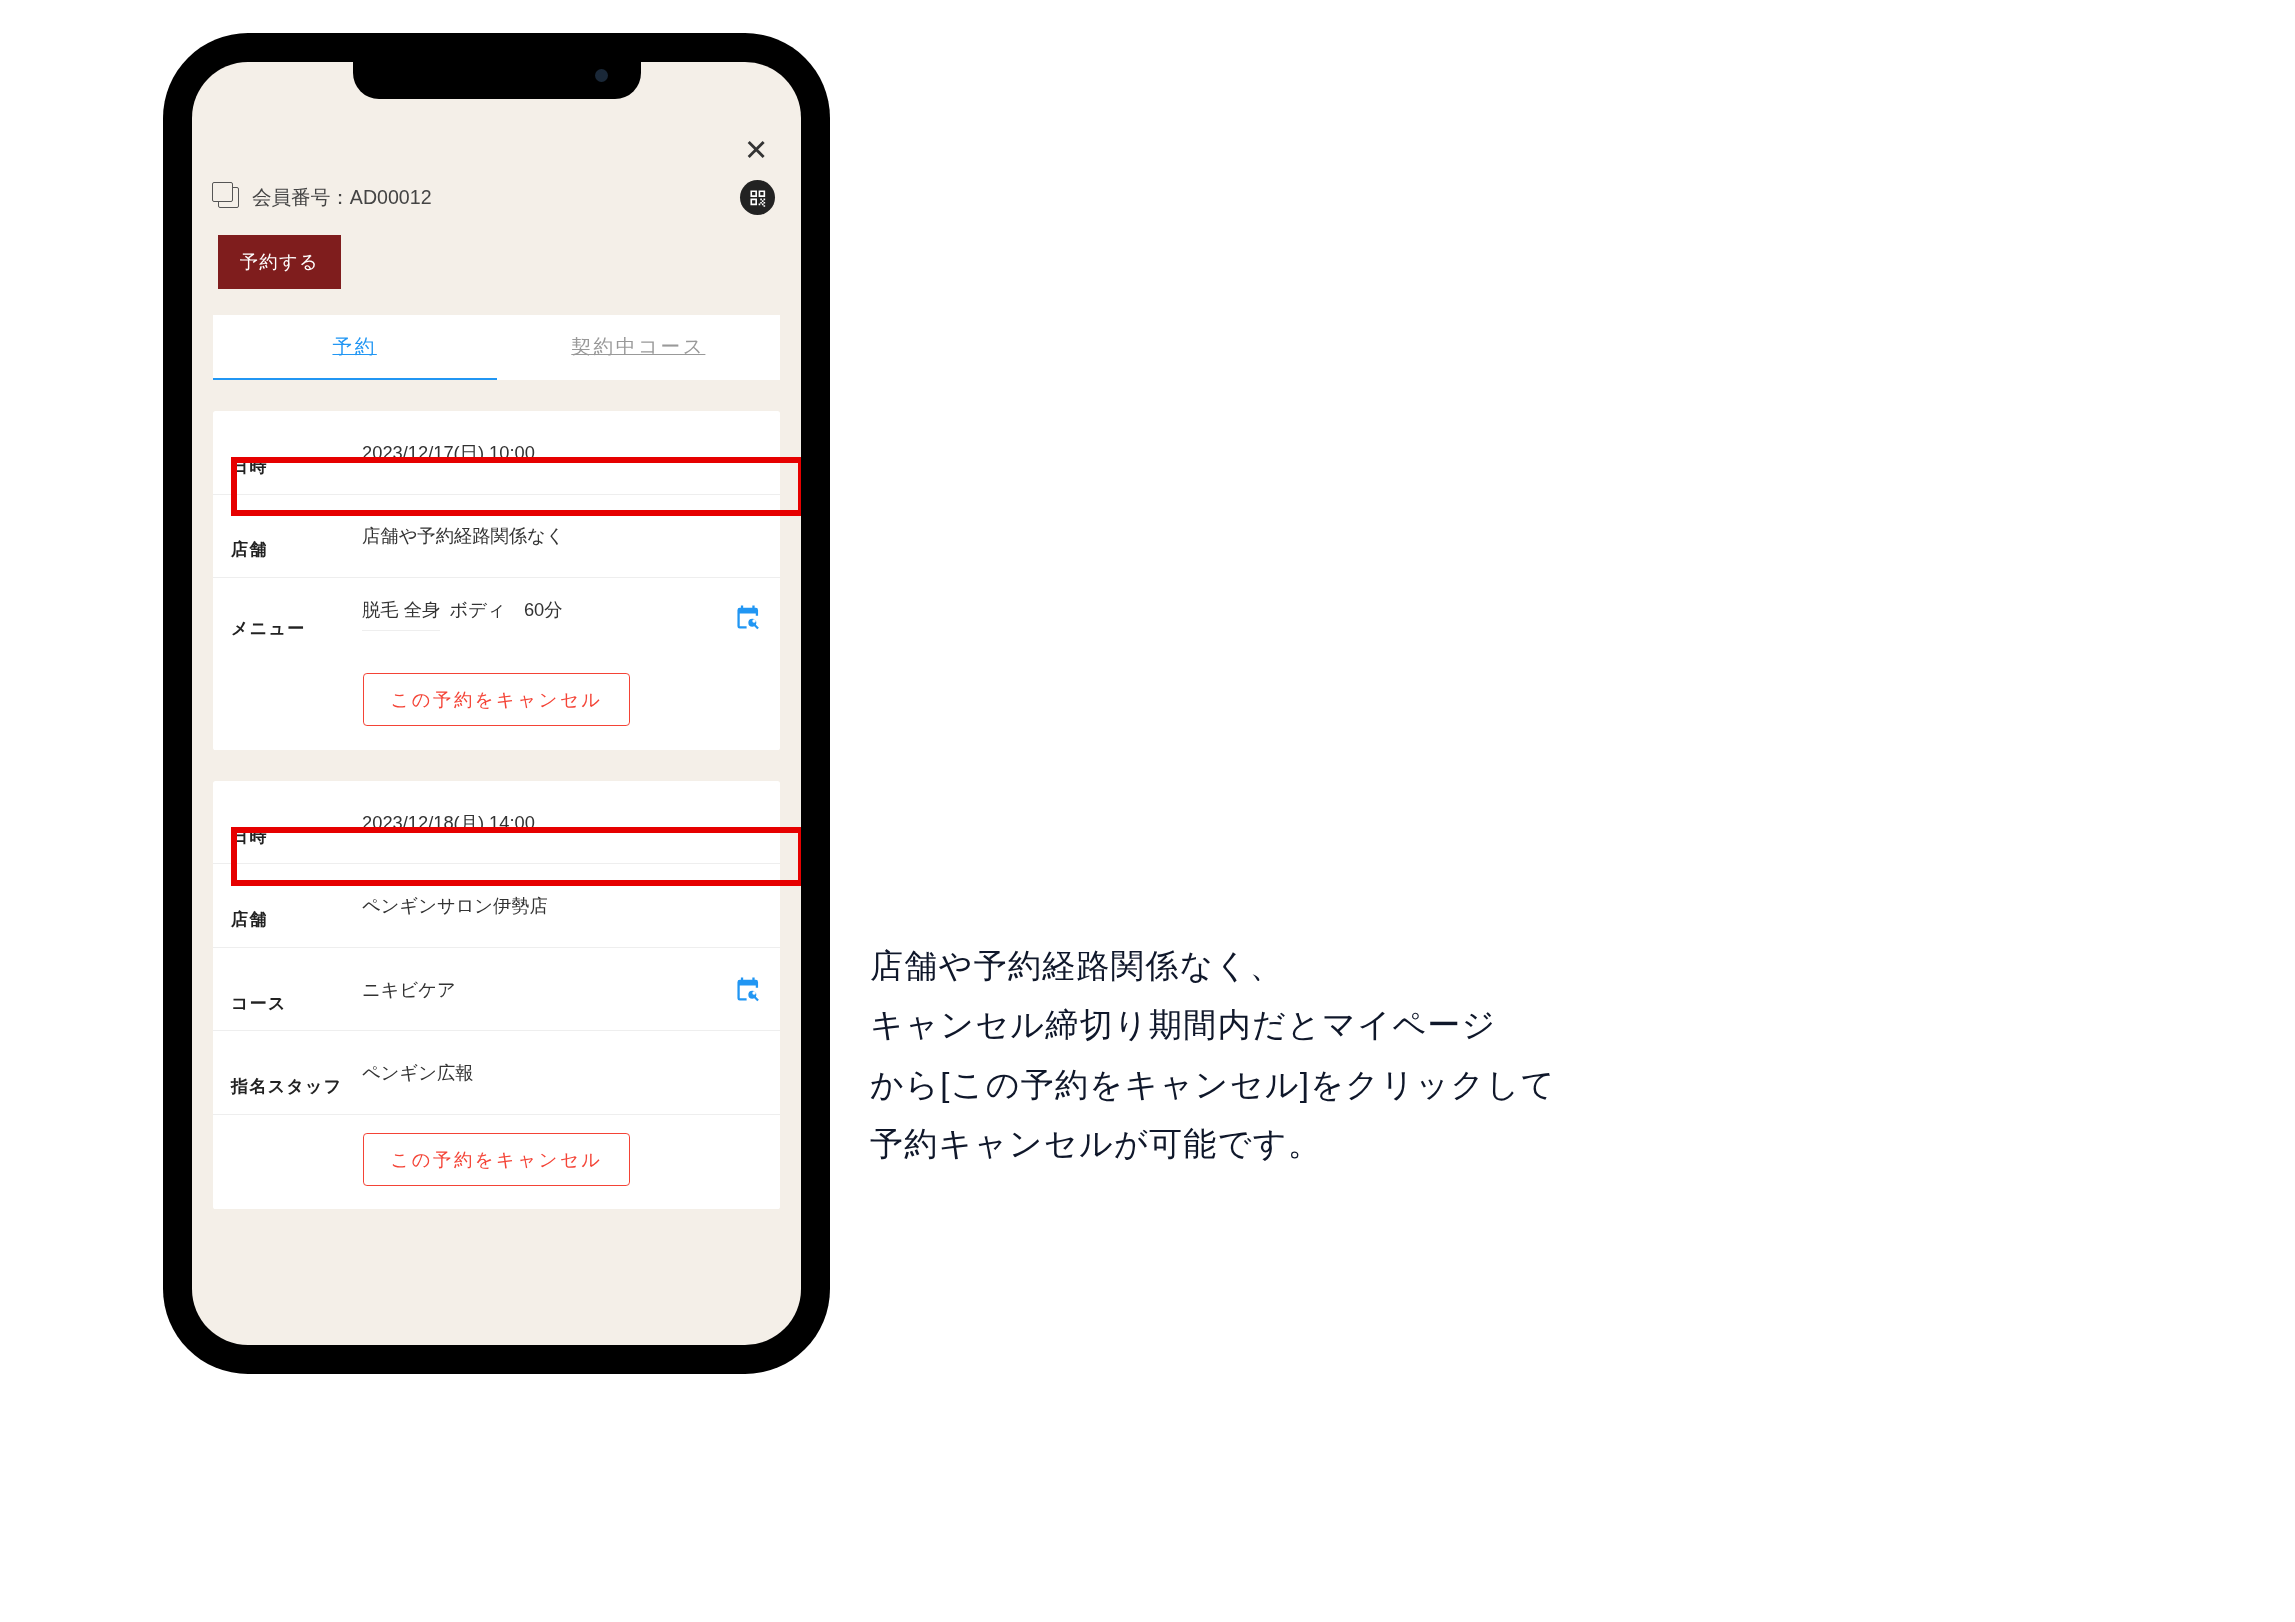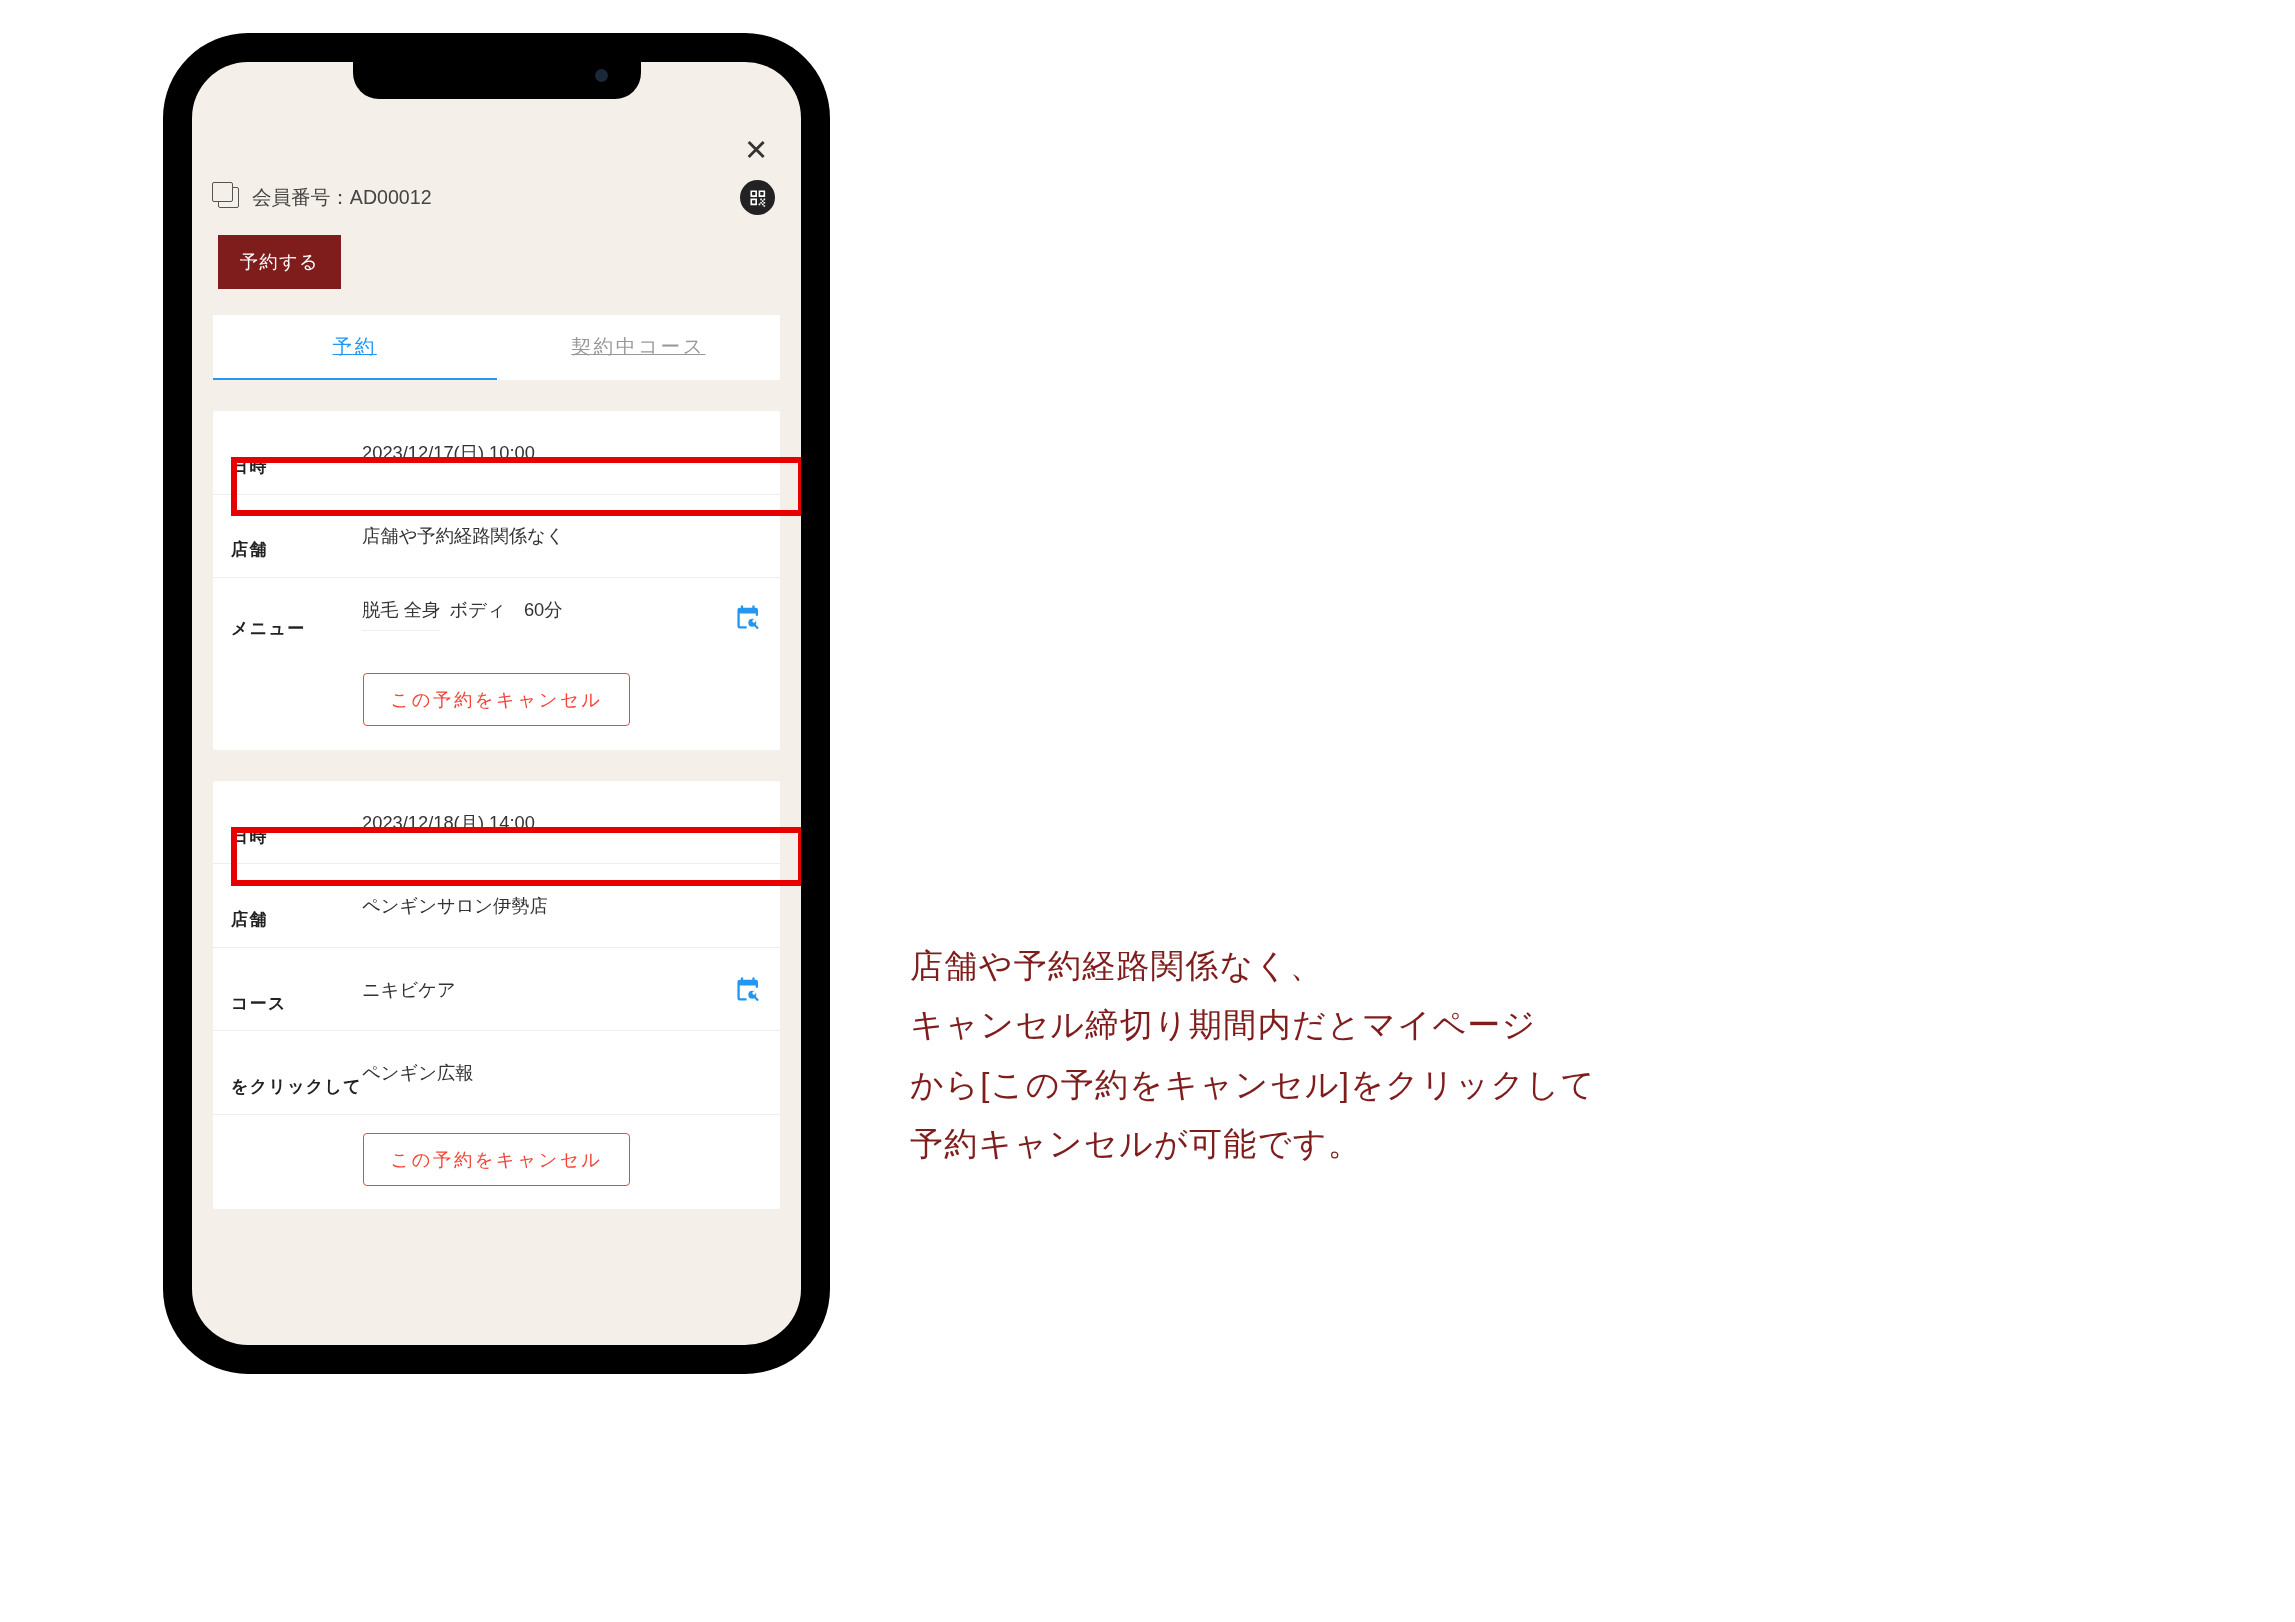--- a/index.html
+++ b/index.html
@@ -258,25 +258,25 @@
     }
     .hl2 {
       left: 18.3px;
       width: 573px;
       top: 46px;
       height: 59px;
     }
     
     .explanation {
       position: absolute;
-      left: 910px;
+      left: 870px;
       top: 936px;
       font-size: 33px;
       line-height: 1.8;
-      color: #7f1d1d;
+      color: #0f172a;
       letter-spacing: 1.3px;
     }
   </style>
 </head>
 <body>
 
 <div class="slide-container">
 
   <div class="phone">
     <div class="phone-inner">
@@ -349,21 +349,21 @@
             <div class="card-row">
               <span class="row-label">コース</span>
               <span class="row-value">ニキビケア</span>
               <span class="calendar-icon">
                 <svg class="cal-svg" viewBox="0 0 24 24">
                     <path d="M19 4h-1V2h-2v2H8V2H6v2H5a2 2 0 0 0-2 2v14a2 2 0 0 0 2 2h6v-2H5V9h14v2h2V6a2 2 0 0 0-2-2m1.3 18.7l-2.6-2.6c-.5.3-1 .4-1.7.4a3.5 3.5 0 1 1 3.5-3.5c0 .6-.2 1.2-.4 1.7l2.6 2.6-1.4 1.4M16 15.5a1.5 1.5 0 1 0 3 0 1.5 1.5 0 0 0-3 0z"></path>
                   </svg>
               </span>
             </div>
             <div class="card-row">
-              <span class="row-label">をクリックして</span>
+              <span class="row-label">指名スタッフ</span>
               <span class="row-value">ペンギン広報</span>
             </div>
             <div class="cancel-btn-wrap">
               <div class="cancel-btn">この予約をキャンセル</div>
             </div>
           </div>
 
         </div>
       </div>
     </div>

